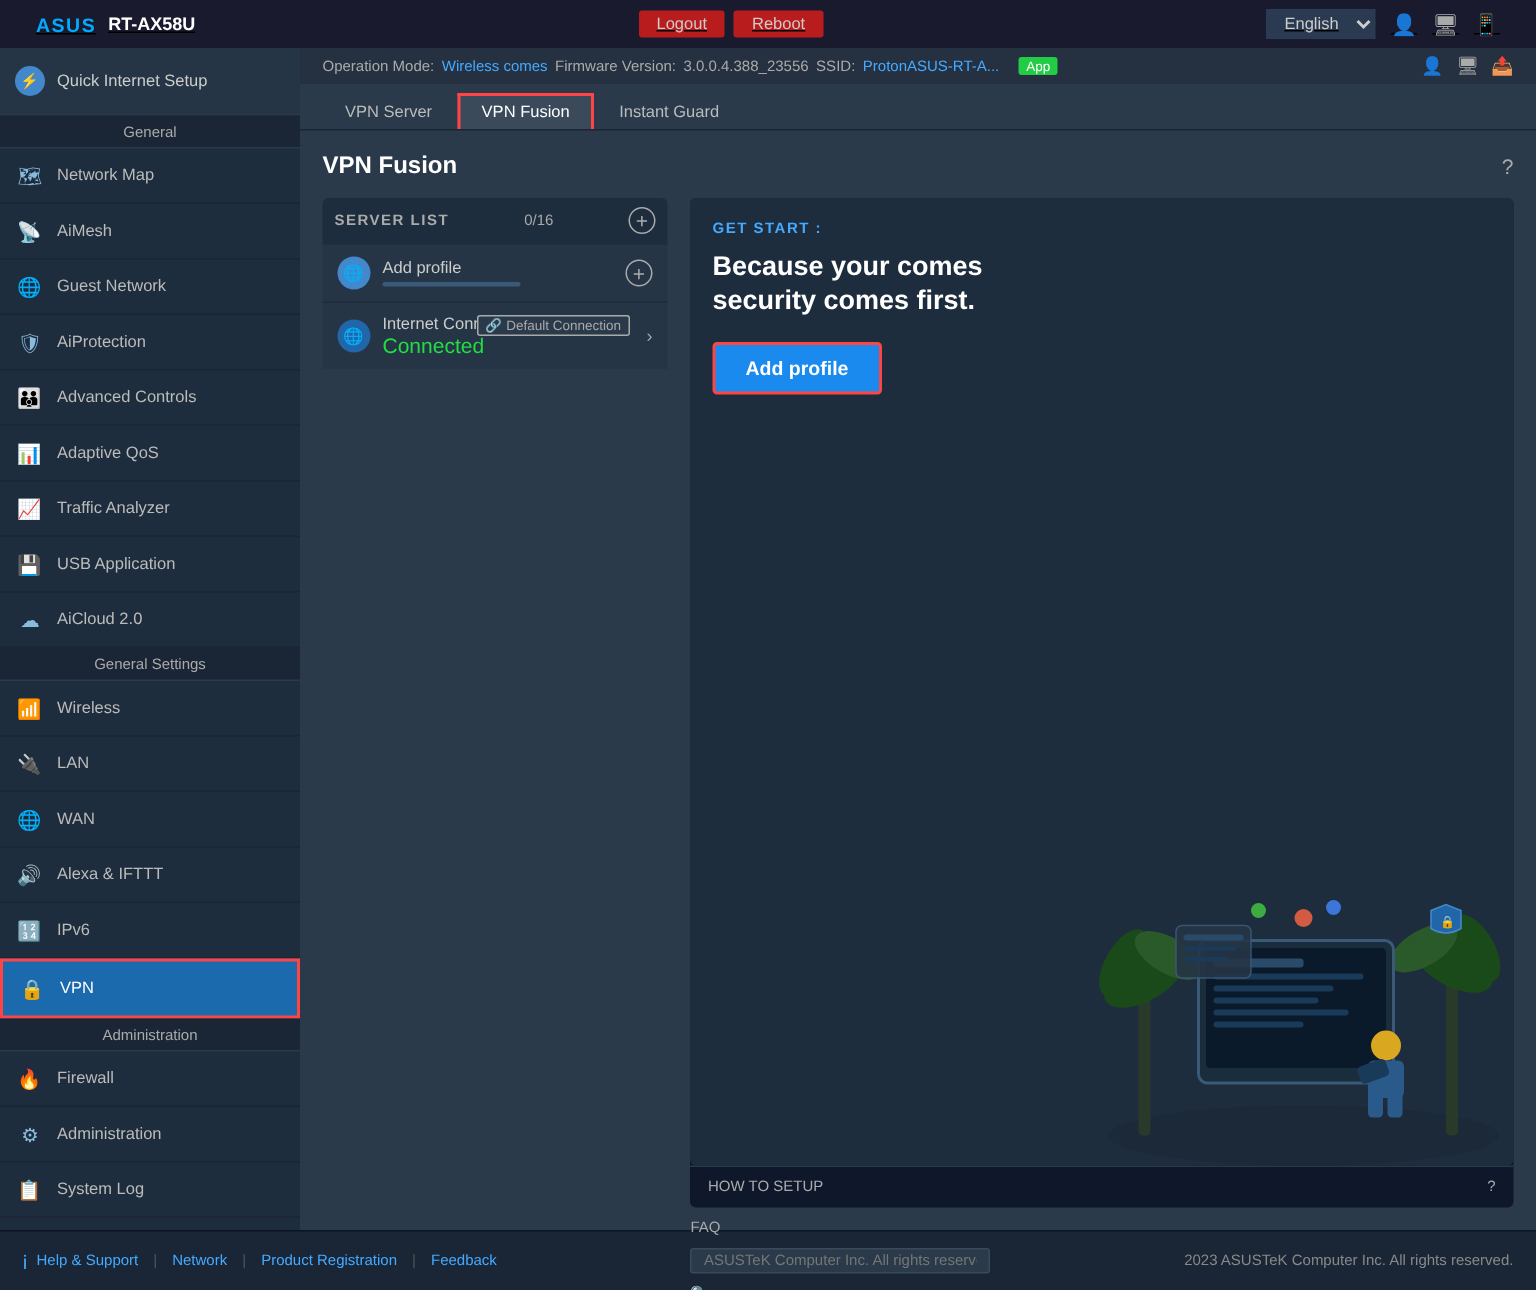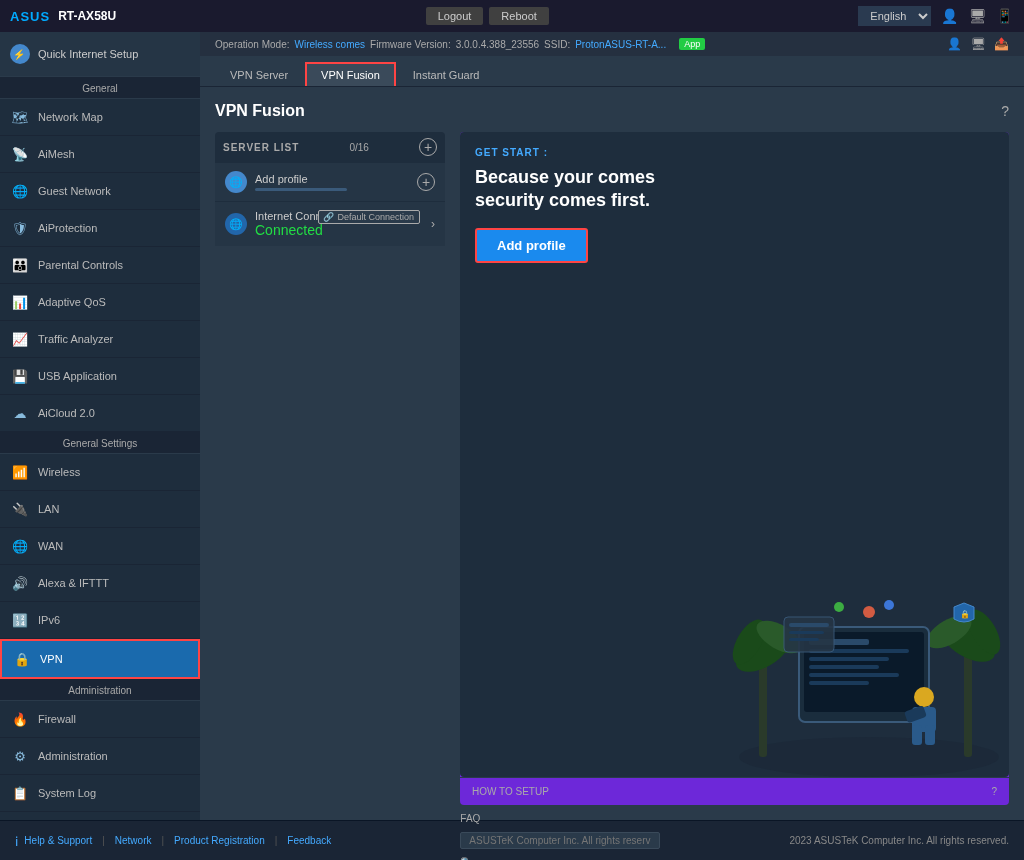--- a/index.html
+++ b/index.html
@@ -13,21 +13,22 @@
     }
 
     
     #top-bar {
       width: 100%;
       height: 32px;
       background: #1a1a2e;
       display: flex;
       align-items: center;
       justify-content: space-between;
-      padding: 0 10px;
+      padding: 0 24px;
+      text-decoration: underline;
     }
     #logo-area {
       display: flex;
       align-items: center;
       gap: 8px;
     }
     #asus-logo {
       color: #00aaff;
       font-weight: bold;
       font-size: 13px;
@@ -37,21 +38,21 @@
       color: white;
       font-size: 12px;
       font-weight: bold;
     }
     #top-buttons {
       display: flex;
       gap: 6px;
       align-items: center;
     }
     .top-btn {
-      background: #404040;
+      background: #b91c1c;
       color: #ccc;
       border: none;
       padding: 3px 12px;
       font-size: 11px;
       cursor: pointer;
       border-radius: 2px;
     }
     #lang-select {
       background: #2a3a50;
       color: #ccc;
@@ -354,21 +355,21 @@
       flex-shrink: 0;
     }
     .conn-text { flex: 1; }
     .conn-name { color: #ccc; font-size: 11px; }
     .conn-status { color: #22dd44; font-size: 14px; }
     .conn-arrow { color: #aaa; font-size: 12px; }
 
     
     #right-panel {
       flex: 1;
-      background: #6d28d9;
+      background: #0f172a;
       border-radius: 4px;
       display: flex;
       flex-direction: column;
     }
     #promo-box {
       flex: 1;
       background: #1e2d3d;
       border-radius: 4px;
       padding: 15px;
       display: flex;
@@ -512,21 +513,21 @@
     <div class="nav-item">
       <div class="nav-icon">🌐</div>
       <span>Guest Network</span>
     </div>
     <div class="nav-item">
       <div class="nav-icon">🛡</div>
       <span>AiProtection</span>
     </div>
     <div class="nav-item">
       <div class="nav-icon">👪</div>
-      <span>Parental Controls</span>
+      <span>Advanced Controls</span>
     </div>
     <div class="nav-item">
       <div class="nav-icon">📊</div>
       <span>Adaptive QoS</span>
     </div>
     <div class="nav-item">
       <div class="nav-icon">📈</div>
       <span>Traffic Analyzer</span>
     </div>
     <div class="nav-item">

